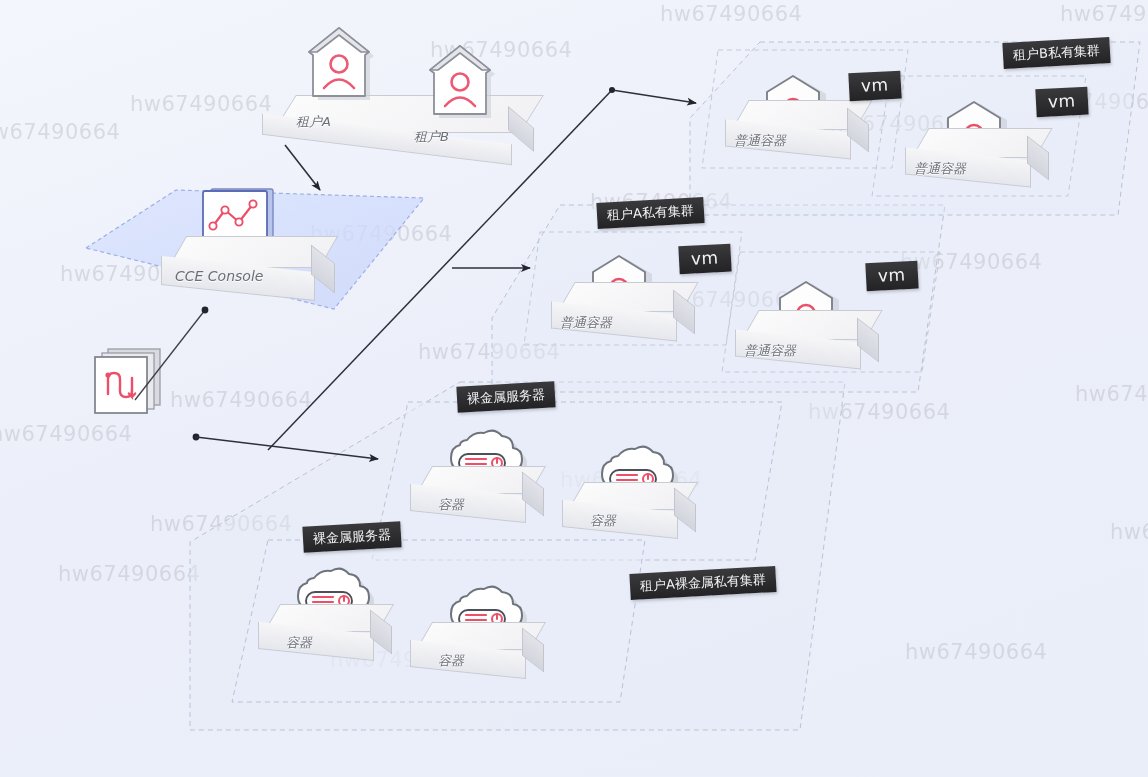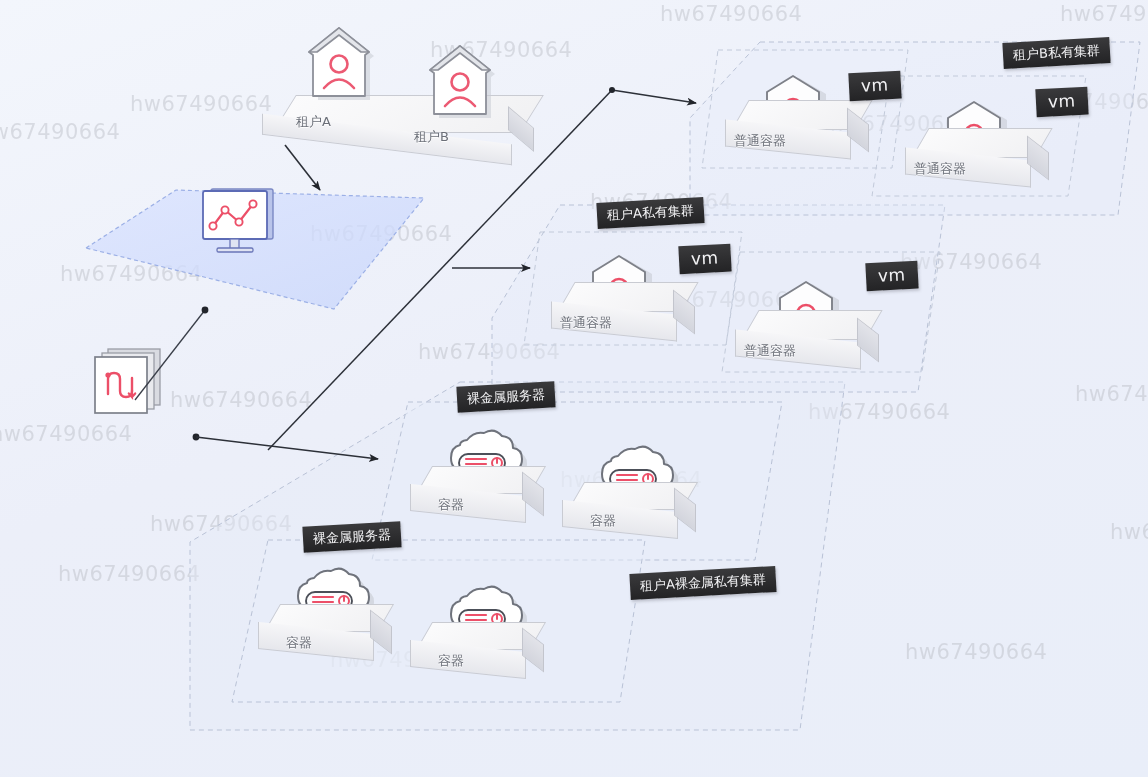--- a/index.html
+++ b/index.html
@@ -16,21 +16,21 @@
     letter-spacing:.5px;white-space:nowrap;pointer-events:none;
     font-family:"DejaVu Sans",sans-serif;
   }
 
   
   .layer{position:absolute;left:0;top:0;width:1148px;height:777px;overflow:visible;}
   .lz{z-index:5}
   .lz2{z-index:30}
 
   
-  .slab{position:absolute;}
+  .slab{position:absolute;font-style:italic;}
   .slab .top{
     position:absolute;left:0;top:0;
     background:linear-gradient(135deg,#fbfbfc 0%,#f1f1f3 100%);
     border:1px solid #c9cbd2;
   }
   .slab .front{
     position:absolute;
     background:linear-gradient(180deg,#f6f6f8 0%,#e6e7ec 100%);
     border:1px solid #c9cbd2;border-top:none;
   }
@@ -174,20 +174,26 @@
   <div class="housewrap" style="left:424px;top:40px;">
     <svg width="72" height="84" viewBox="0 0 72 84">
       <path d="M36,6 L66,30 L62,33 L62,74 L10,74 L10,33 L6,30 z" fill="#c9ccd4" opacity=".55" transform="translate(5,4)"></path>
       <path d="M36,6 L66,30 L62,33 L62,74 L10,74 L10,33 L6,30 z" fill="#ffffff" stroke="#8d9099" stroke-width="1.8" stroke-linejoin="round"></path>
       <path d="M36,6 L66,30 L58,30 L36,13 L14,30 L6,30 z" fill="#e4e6eb" stroke="#8d9099" stroke-width="1.6" stroke-linejoin="round"></path>
       <circle cx="36" cy="42" r="8.5" fill="none" stroke="#ec5a73" stroke-width="2.6"></circle>
       <path d="M21,66 q15,-17 30,0" fill="none" stroke="#ec5a73" stroke-width="2.6" stroke-linecap="round"></path>
     </svg>
   </div>
 
+  <div class="slab" style="left:161px;top:236px;width:180px;height:68px;z-index:22;">
+    <div class="top" style="width:150px;height:30px;transform:skewX(-30deg);left:16px;"></div>
+    <div class="front" style="left:0;top:28px;width:152px;height:28px;transform:skewY(6deg);"></div>
+    <div class="side" style="left:150px;top:18px;width:22px;height:28px;transform:skewY(38deg);"></div>
+    <div class="lbl" style="left:14px;top:32px;font-size:14px;color:#6a6e77;">CCE Console</div>
+  </div>
 
   <div class="monwrap" style="left:187px;top:186px;">
     <svg width="96" height="76" viewBox="0 0 96 76">
       <rect x="24" y="3" width="62" height="50" rx="2" fill="#b9c4ea" stroke="#7b88c4" stroke-width="1.4"></rect>
       <rect x="16" y="5" width="64" height="48" rx="2" fill="#ffffff" stroke="#5c6bb5" stroke-width="1.8"></rect>
       <polyline points="26,40 38,24 52,36 66,18" fill="none" stroke="#ec4f68" stroke-width="2.2" stroke-linejoin="round"></polyline>
       <circle cx="26" cy="40" r="3.6" fill="#fff" stroke="#ec4f68" stroke-width="1.9"></circle>
       <circle cx="38" cy="24" r="3.6" fill="#fff" stroke="#ec4f68" stroke-width="1.9"></circle>
       <circle cx="52" cy="36" r="3.6" fill="#fff" stroke="#ec4f68" stroke-width="1.9"></circle>
       <circle cx="66" cy="18" r="3.6" fill="#fff" stroke="#ec4f68" stroke-width="1.9"></circle>

